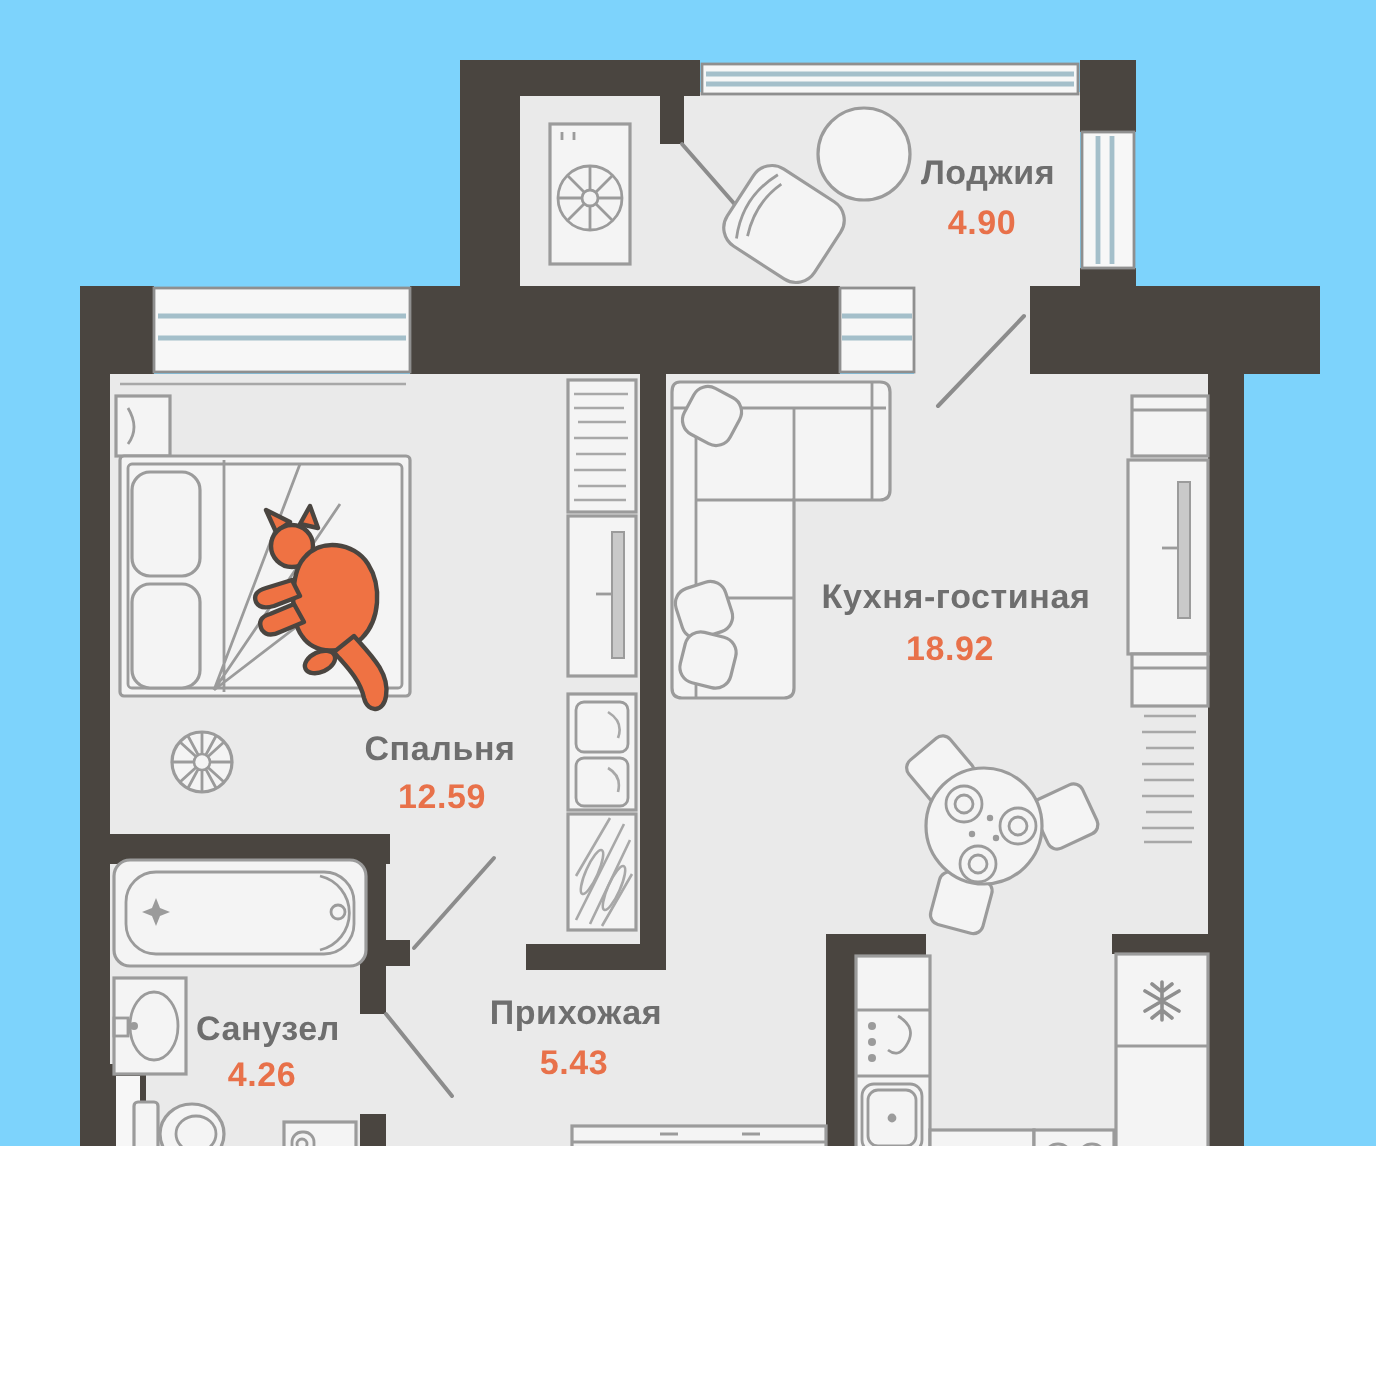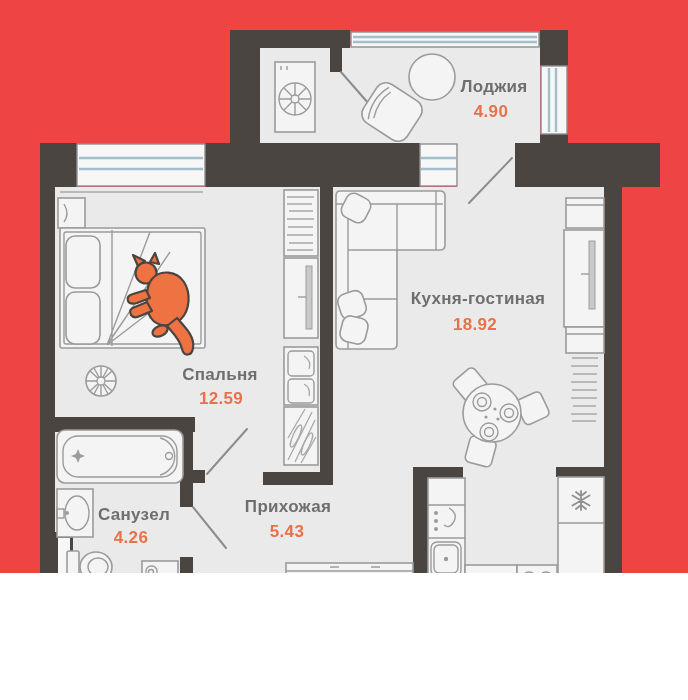--- a/index.html
+++ b/index.html
@@ -1,16 +1,16 @@
 <!DOCTYPE html>
 <html><head>
 <meta charset="utf-8">
 <style>
   html,body{margin:0;padding:0;background:#ffffff;}
-  .stage{position:relative;width:688px;height:573px;background:#ef4444;overflow:hidden;
+  .stage{position:relative;width:688px;height:573px;background:#7dd3fc;overflow:hidden;
          font-family:"Liberation Sans",sans-serif;}
   svg{position:absolute;left:0;top:0;}
   .room-name{font-family:"Liberation Sans",sans-serif;font-size:17px;font-weight:600;
              fill:#6e6e6e;letter-spacing:.3px;}
   .room-area{font-family:"Liberation Sans",sans-serif;font-size:17px;font-weight:700;
              fill:#e8714a;letter-spacing:.3px;}
   .furn{fill:#f4f4f4;stroke:#9b9b9b;stroke-width:1.6;}
   .furn-line{fill:none;stroke:#9b9b9b;stroke-width:1.4;}
   .thin{fill:none;stroke:#a8a8a8;stroke-width:1.3;}
   .door{fill:none;stroke:#8c8c8c;stroke-width:2;stroke-linecap:round;}

